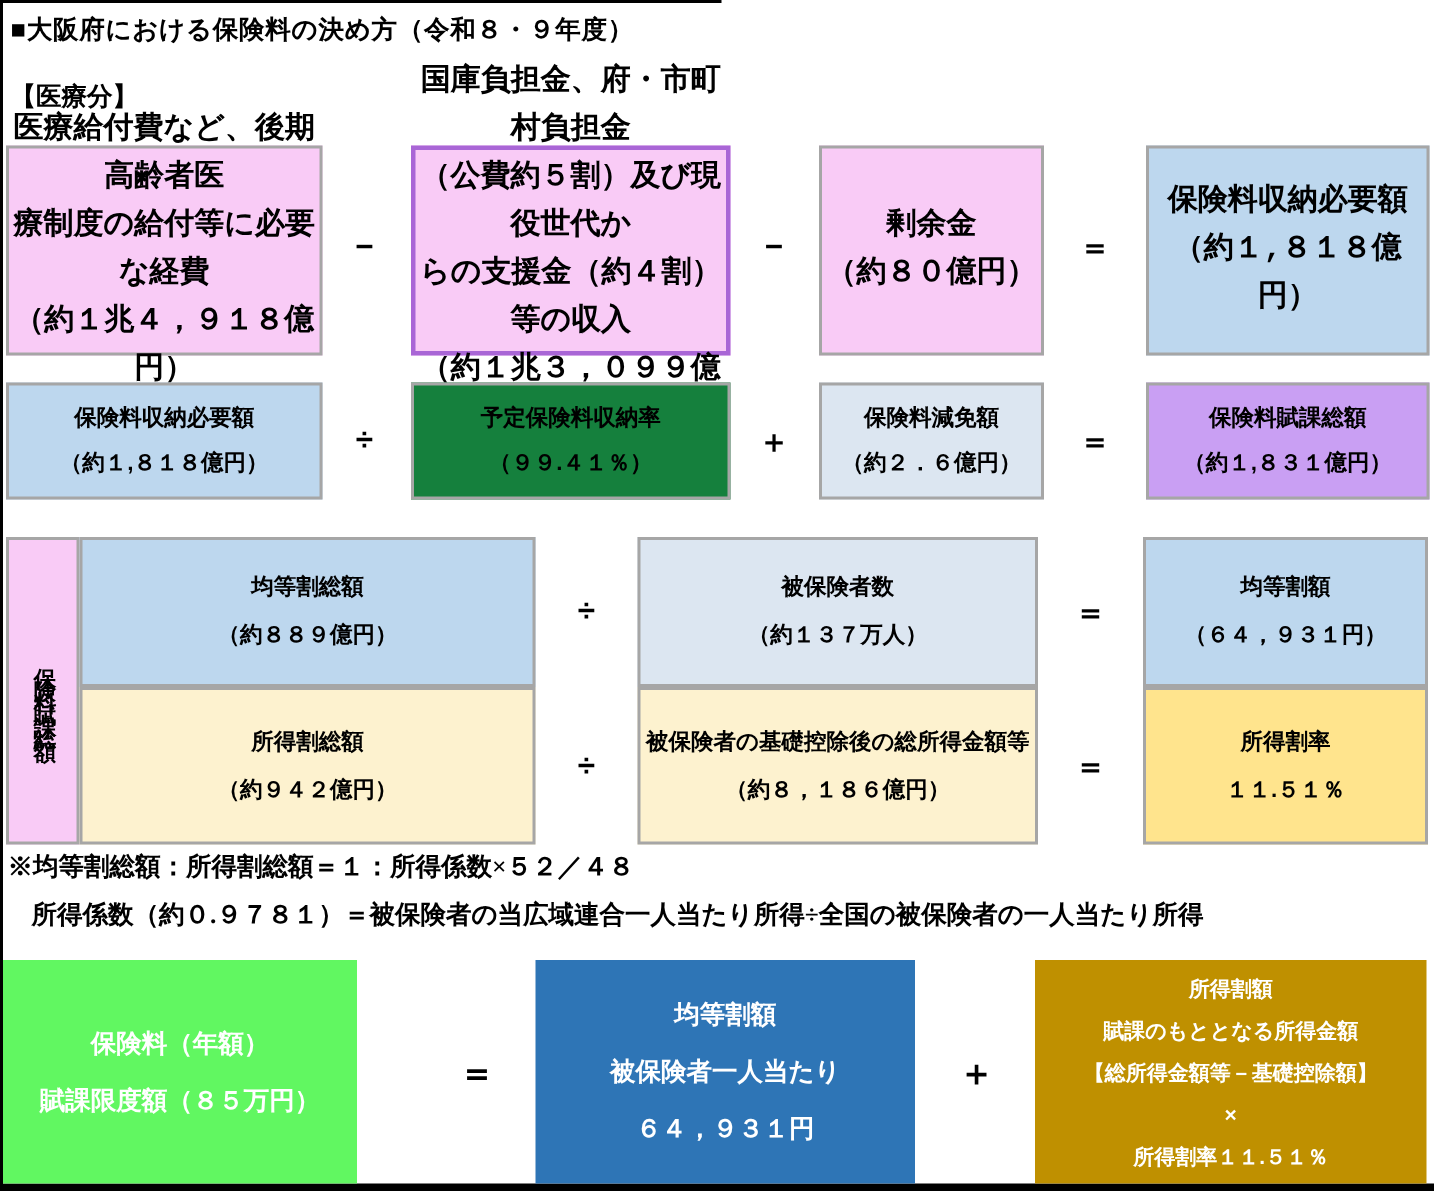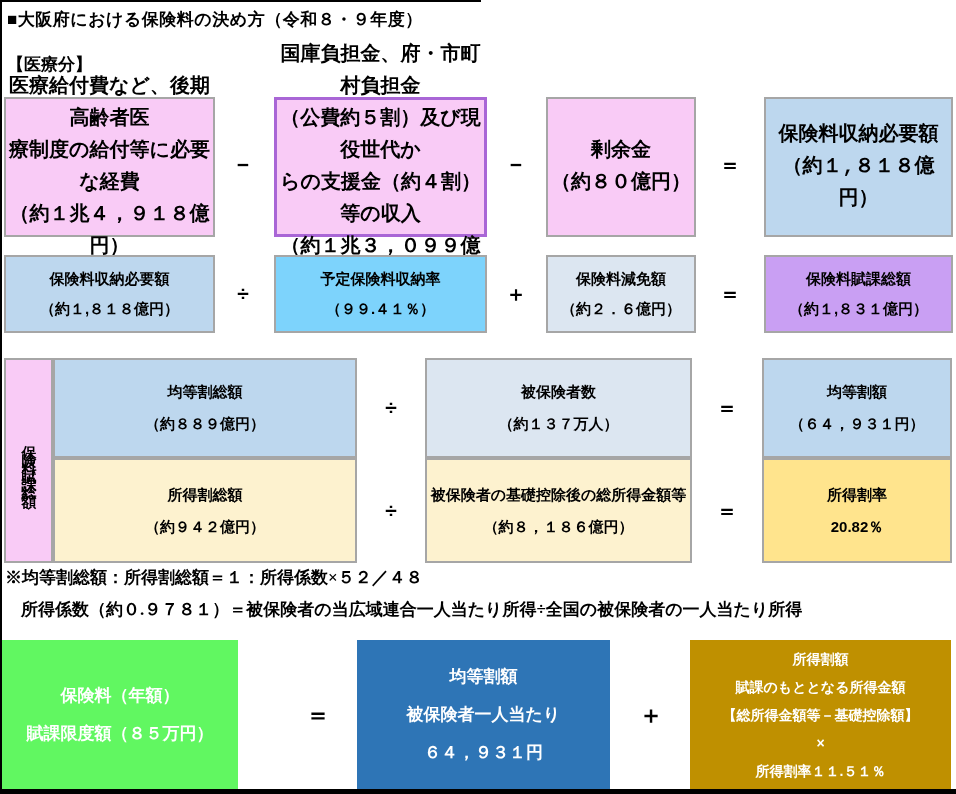--- a/index.html
+++ b/index.html
@@ -83,21 +83,21 @@
   <div class="box r1 c4" style="background-color: rgb(189, 215, 238);">
     <span class="t">保険料収納必要額
 （約１,８１８億円）</span>
   </div>
 
   <div class="box r2 c1" style="background-color: rgb(189, 215, 238);">
     <span class="t">保険料収納必要額
 （約１,８１８億円）</span>
   </div>
   <div class="op opr2" style="left:221px;">÷</div>
-  <div class="box r2 c2" style="background-color: #7dd3fc;">
+  <div class="box r2 c2" style="background-color: #15803d;">
     <span class="t">予定保険料収納率
 （９９.４１％）</span>
   </div>
   <div class="op opr2" style="left:494px;">＋</div>
   <div class="box r2 c3" style="background-color: rgb(220, 230, 241);">
     <span class="t">保険料減免額
 （約２．６億円）</span>
   </div>
   <div class="op opr2" style="left:708px;">＝</div>
   <div class="box r2 c4" style="background-color: rgb(201, 159, 243);">
@@ -129,21 +129,21 @@
 （約９４２億円）</span>
   </div>
   <div class="op opr3b" style="left:369px;">÷</div>
   <div class="box r3b g2" style="background-color: rgb(253, 242, 207);">
     <span class="t">被保険者の基礎控除後の総所得金額等
 （約８，１８６億円）</span>
   </div>
   <div class="op opr3b" style="left:705px;">＝</div>
   <div class="box r3b g3" style="background-color: rgb(255, 228, 141);">
     <span class="t">所得割率
-20.82％</span>
+１１.５１％</span>
   </div>
 
   <div class="note" id="note1">※均等割総額：所得割総額＝１：所得係数×５２／４８</div>
   <div class="note" id="note2">所得係数（約０.９７８１）＝被保険者の当広域連合一人当たり所得÷全国の被保険者の一人当たり所得</div>
 
   <div class="box bb" id="bot1" style="background-color: rgb(97, 247, 97);">
     <span class="t">保険料（年額）
 賦課限度額（８５万円）</span>
   </div>
   <div class="op oprb" style="left:296px;">＝</div>

